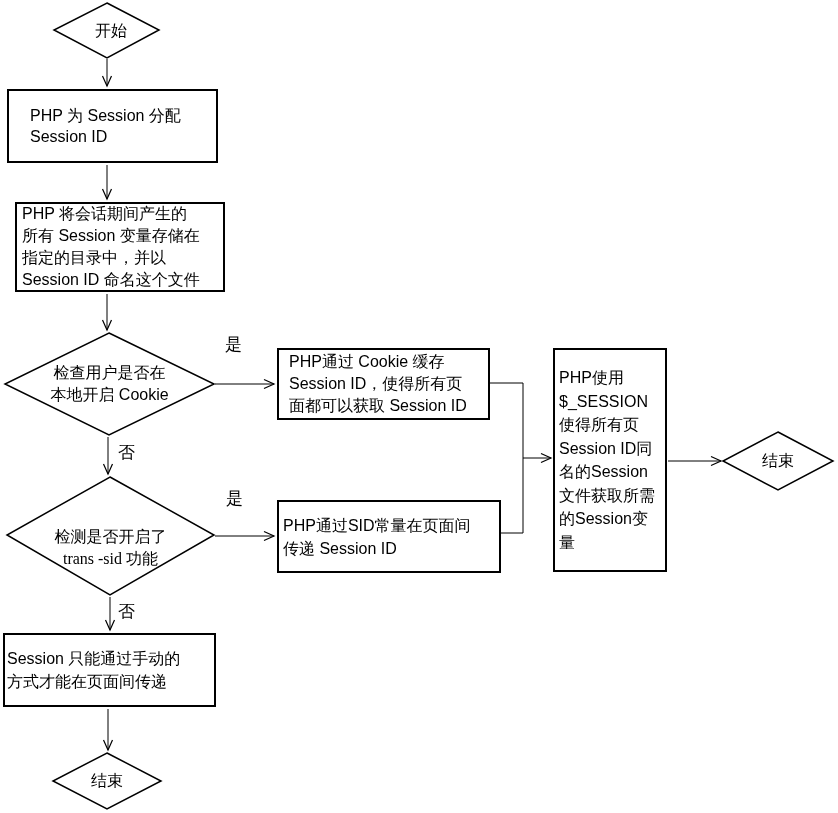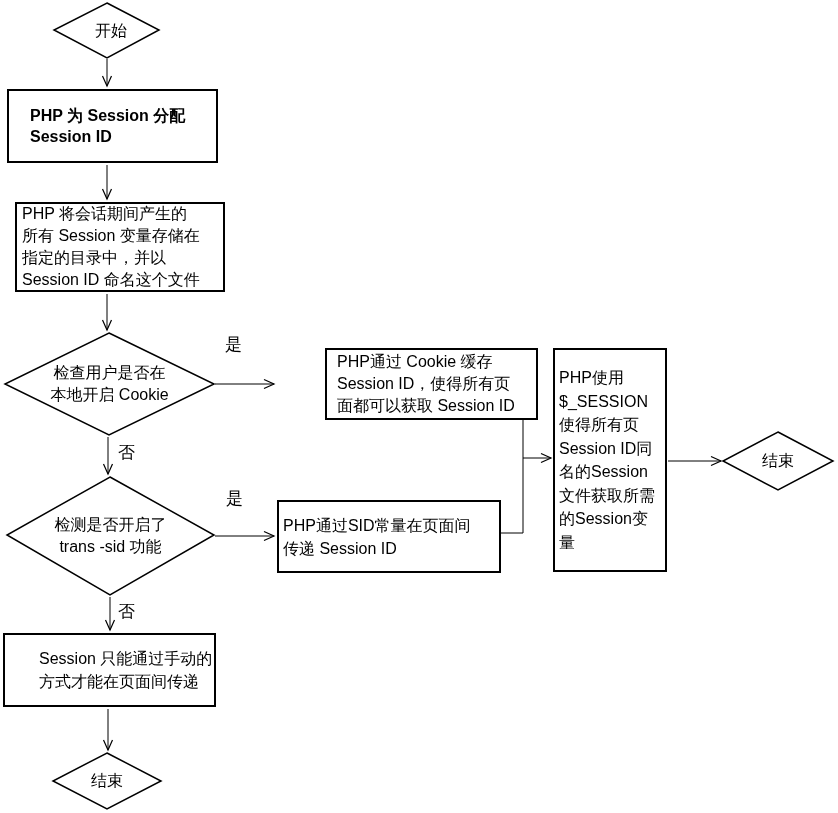--- a/index.html
+++ b/index.html
@@ -73,32 +73,32 @@
     <line x1="215" y1="536" x2="274" y2="536" stroke="#000000" stroke-width="1" marker-end="url(#arrowhead)"></line>
     <line x1="110" y1="597" x2="110" y2="630" stroke="#000000" stroke-width="1" marker-end="url(#arrowhead)"></line>
     <line x1="108" y1="709" x2="108" y2="750" stroke="#000000" stroke-width="1" marker-end="url(#arrowhead)"></line>
     <polyline points="490,383 523,383 523,533" fill="none" stroke="#000000" stroke-width="1"></polyline>
     <line x1="488" y1="533" x2="523" y2="533" stroke="#000000" stroke-width="1"></line>
     <line x1="523" y1="458" x2="551" y2="458" stroke="#000000" stroke-width="1" marker-end="url(#arrowhead)"></line>
     <line x1="668" y1="461" x2="721" y2="461" stroke="#000000" stroke-width="1" marker-end="url(#arrowhead)"></line>
   </svg>
 
   <div class="node-rect" style="left:7px; top:89px; width:211px; height:74px;">
-    <div class="node-label" style="padding-left:21px;font-weight:bold;">PHP 为 Session 分配
+    <div class="node-label" style="padding-left:21px;">PHP 为 Session 分配
 Session ID</div>
   </div>
 
   <div class="node-rect" style="left:15px; top:202px; width:210px; height:90px;">
     <div class="node-label" style="padding-left:5px; line-height:22px;">PHP 将会话期间产生的
 所有 Session 变量存储在
 指定的目录中，并以
 Session ID 命名这个文件</div>
   </div>
 
-  <div class="node-rect" style="left:277px; top:348px; width:213px; height:72px;margin-left:48px;">
+  <div class="node-rect" style="left:277px; top:348px; width:213px; height:72px;">
     <div class="node-label" style="padding-left:10px; line-height:22px;">PHP通过 Cookie 缓存
 Session ID，使得所有页
 面都可以获取 Session ID</div>
   </div>
 
   <div class="node-rect" style="left:277px; top:500px; width:224px; height:73px;">
     <div class="node-label" style="padding-left:4px; line-height:23px;">PHP通过SID常量在页面间
 传递 Session ID</div>
   </div>
 
@@ -107,30 +107,30 @@
 $_SESSION
 使得所有页
 Session ID同
 名的Session
 文件获取所需
 的Session变
 量</div>
   </div>
 
   <div class="node-rect" style="left:3px; top:633px; width:213px; height:74px;">
-    <div class="node-label" style="padding-left:2px; line-height:23px;margin-left:32px;">Session 只能通过手动的
+    <div class="node-label" style="padding-left:2px; line-height:23px;">Session 只能通过手动的
 方式才能在页面间传递</div>
   </div>
 
   <div class="diamond-label" style="left:58px; top:3px; width:106px; height:55px;">开始</div>
 
   <div class="diamond-label" style="left:5px; top:333px; width:209px; height:102px;">检查用户是否在
 本地开启 Cookie</div>
 
-  <div class="diamond-label" style="left:7px; top:477px; width:207px; height:118px;">检测是否开启了
+  <div class="diamond-label" style="left:7px; top:489px; width:207px; height:118px;font-family:Liberation Serif, serif;">检测是否开启了
 trans -sid 功能</div>
 
   <div class="diamond-label" style="left:723px; top:432px; width:110px; height:58px;">结束</div>
 
   <div class="diamond-label" style="left:53px; top:753px; width:108px; height:56px;">结束</div>
 
   <div class="edge-label" style="left:225px; top:335px;">是</div>
   <div class="edge-label" style="left:118px; top:443px;">否</div>
   <div class="edge-label" style="left:226px; top:489px;">是</div>
   <div class="edge-label" style="left:118px; top:602px;">否</div>

